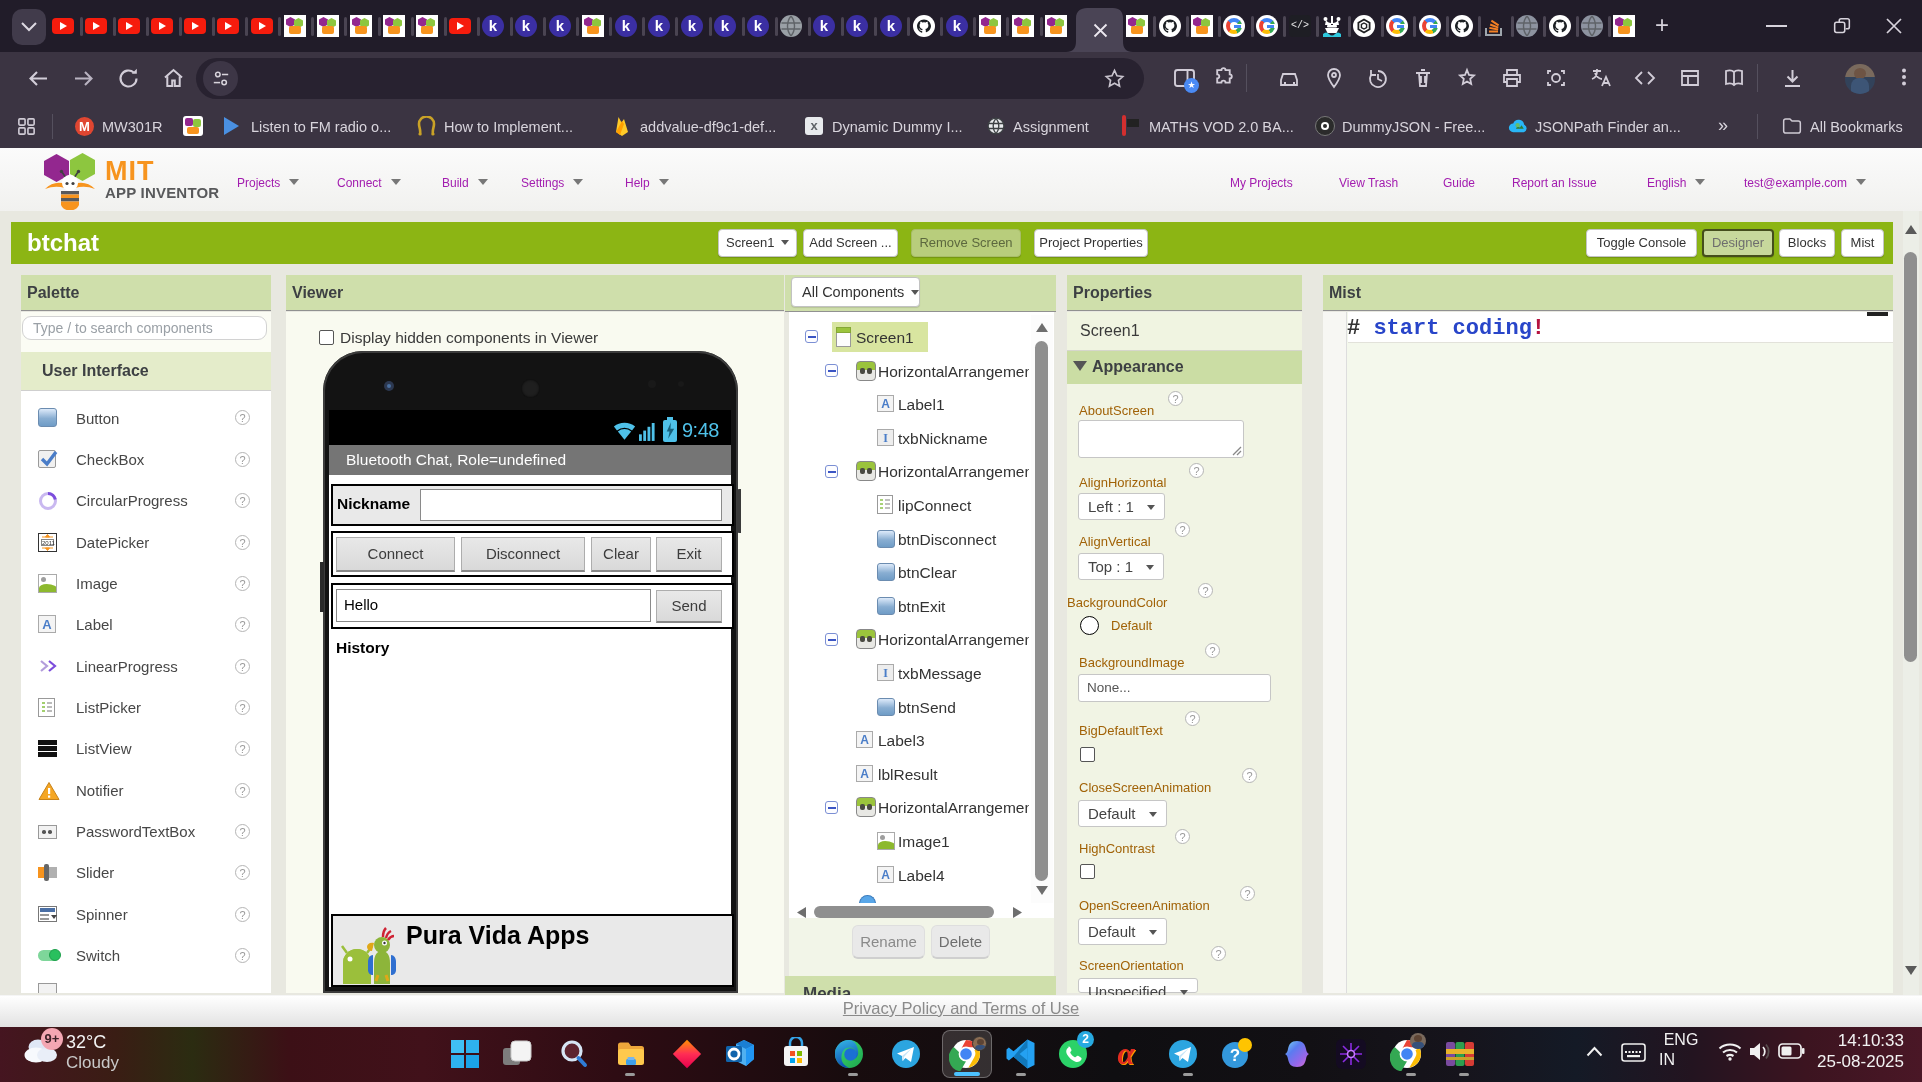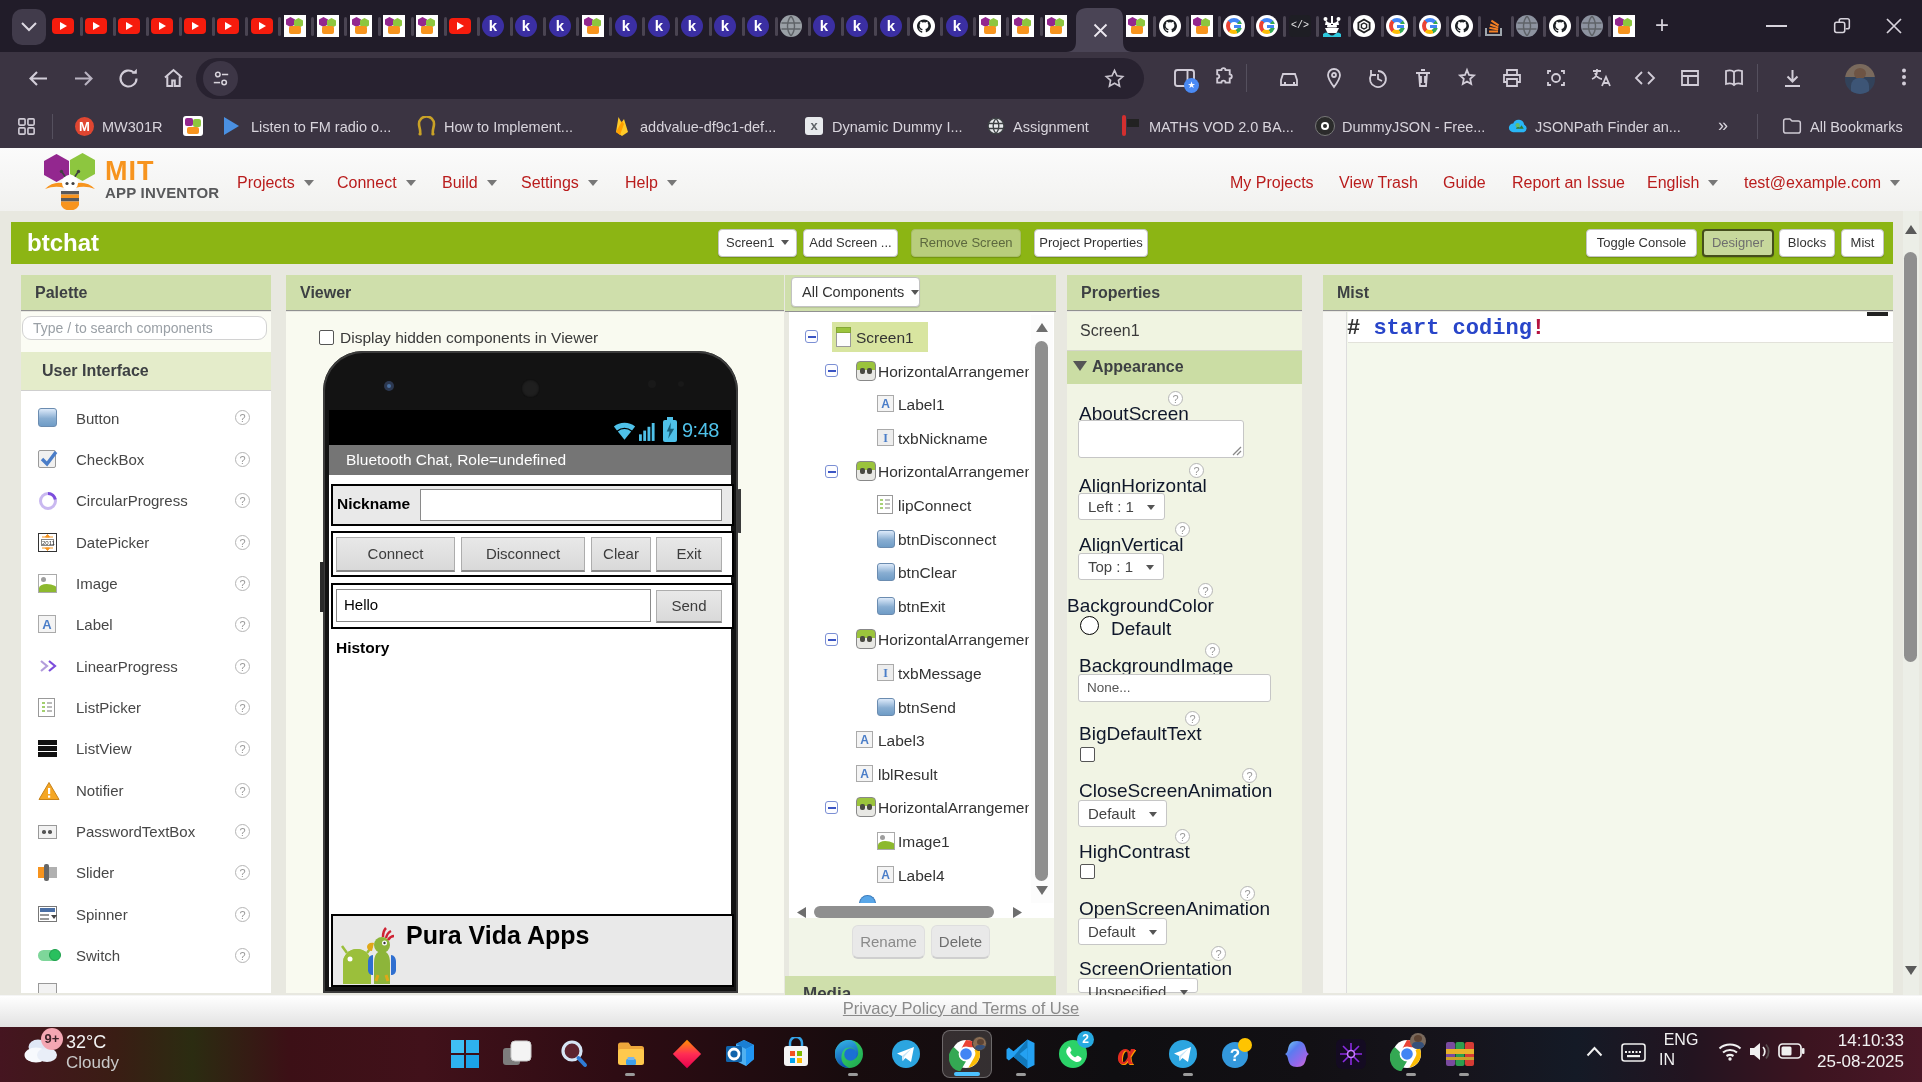--- a/index.html
+++ b/index.html
@@ -3,29 +3,29 @@
 *{margin:0;padding:0;box-sizing:border-box}
 html,body{width:1922px;height:1082px;overflow:hidden;font-family:"Liberation Sans",sans-serif;background:#e8e8e0}
 .abs{position:absolute}
 #stage{position:relative;width:1922px;height:1082px}
 #tabbar{position:absolute;left:0;top:0;width:1922px;height:52px;background:#211c29}
 #addrrow{position:absolute;left:0;top:52px;width:1922px;height:53px;background:#3b3442}
 #bmrow{position:absolute;left:0;top:105px;width:1922px;height:43px;background:#3b3442}
 #urlpill{position:absolute;left:196px;top:58px;width:948px;height:41px;border-radius:21px;background:#282230;color:#e3dfe7;font-size:16.5px;line-height:41px}
 .bmitem{position:absolute;top:115px;height:24px;color:#d8d4dc;font-size:14.5px;line-height:24px;white-space:nowrap}
 #apphdr{position:absolute;left:0;top:148px;width:1922px;height:63px;background:linear-gradient(#fbfbfb,#f1f1ef)}
-.menuitem{position:absolute;top:171px;font-size:16px;color:#b91c1c;height:24px;line-height:24px;white-space:nowrap}
+.menuitem{position:absolute;top:171px;font-size:12px;color:#a21caf;height:24px;line-height:24px;white-space:nowrap}
 .caret{display:inline-block;margin-left:9px;vertical-align:2px;border-left:5px solid transparent;border-right:5px solid transparent;border-top:6px solid #777}
 #greenbar{position:absolute;left:11px;top:222px;width:1882px;height:42px;background:#8cb514}
 .gbtn{position:absolute;top:229px;height:28px;background:#fff;border:1px solid #c4c4c4;border-radius:4px;font-size:13px;color:#333;text-align:center;line-height:26px;box-shadow:0 1px 1px rgba(0,0,0,.18);white-space:nowrap}
-.phead{position:absolute;height:36px;background:#cfdfab;border-bottom:1px solid #919191;font-weight:bold;font-size:16px;color:#3d4043;line-height:36px;padding-left:14px}
+.phead{position:absolute;height:36px;background:#cfdfab;border-bottom:1px solid #919191;font-weight:bold;font-size:16px;color:#3d4043;line-height:36px;padding-left:6px}
 .qm{position:absolute;width:15px;height:15px;border:1px solid #b5b5b5;border-radius:50%;color:#9a9a9a;font-size:11px;text-align:center;line-height:15px;background:#fff}
 .ddl{position:absolute;background:#fff;border:1px solid #c6c6c6;border-radius:3px;font-size:15px;color:#444;padding:0 9px;height:27px;line-height:25px;white-space:nowrap}
 .ddl b{display:inline-block;margin-left:9px;vertical-align:2px;border-left:4px solid transparent;border-right:4px solid transparent;border-top:5px solid #555}
-.plab{position:absolute;font-size:19px;color:#0f172a;white-space:nowrap}
+.plab{position:absolute;font-size:13px;color:#a16207;white-space:nowrap}
 #taskbar{position:absolute;left:0;top:1027px;width:1922px;height:55px;background:linear-gradient(90deg,#451520 0%,#3a1d14 6%,#2b2c11 10%,#3c1016 15%,#41111a 22%,#2e0c13 32%,#180c0e 44%,#0f0e11 58%,#121014 68%,#16141c 76%,#141a26 82%,#231420 88%,#3c1420 94%,#4a1726 100%)}
 </style></head><body>
 <div id="stage">
 <div id="tabbar"></div>
 <div class="abs" style="left:12px;top:9px;width:34px;height:36px;border-radius:10px;background:#413b4b"></div>
 <svg class="abs" style="left:19px;top:21px" width="20" height="12" viewBox="0 0 20 12">
       <path d="M3 2l7 7 7-7" fill="none" stroke="#ddd9e2" stroke-width="2"></path>
     </svg>
 <div>
 <div class="abs" style="left:52px;top:18px;width:22px;height:16px;background:#f61c0d;border-radius:4px"></div><div class="abs" style="left:60px;top:22px;border-left:7px solid #fff;border-top:4px solid transparent;border-bottom:4px solid transparent"></div>

